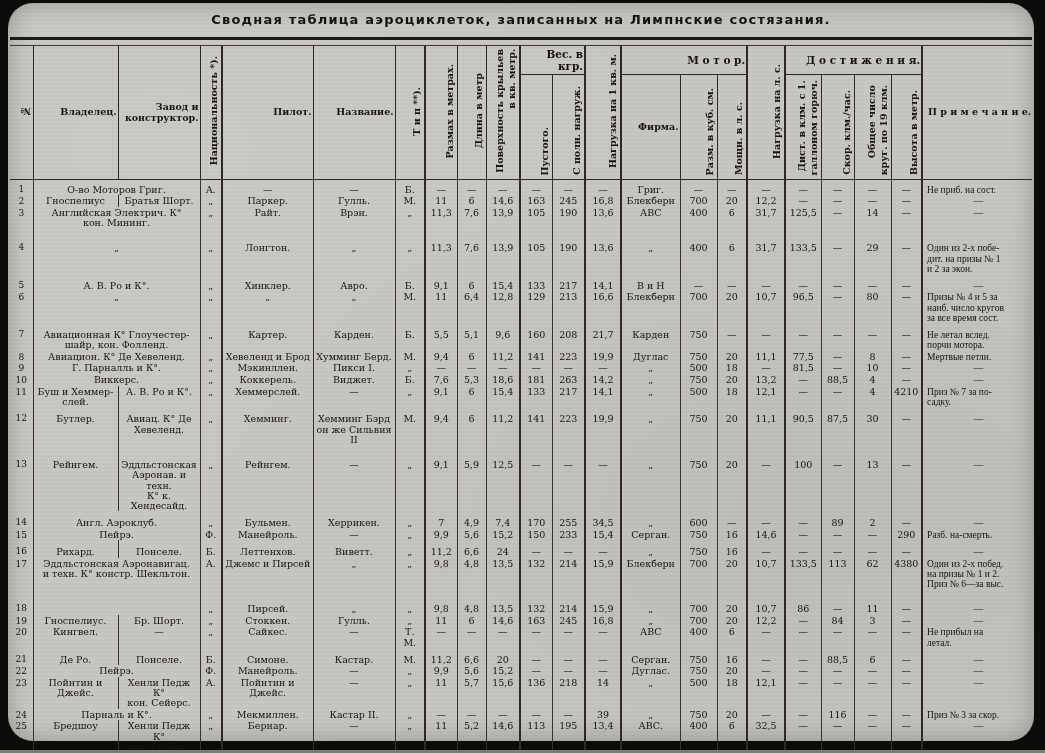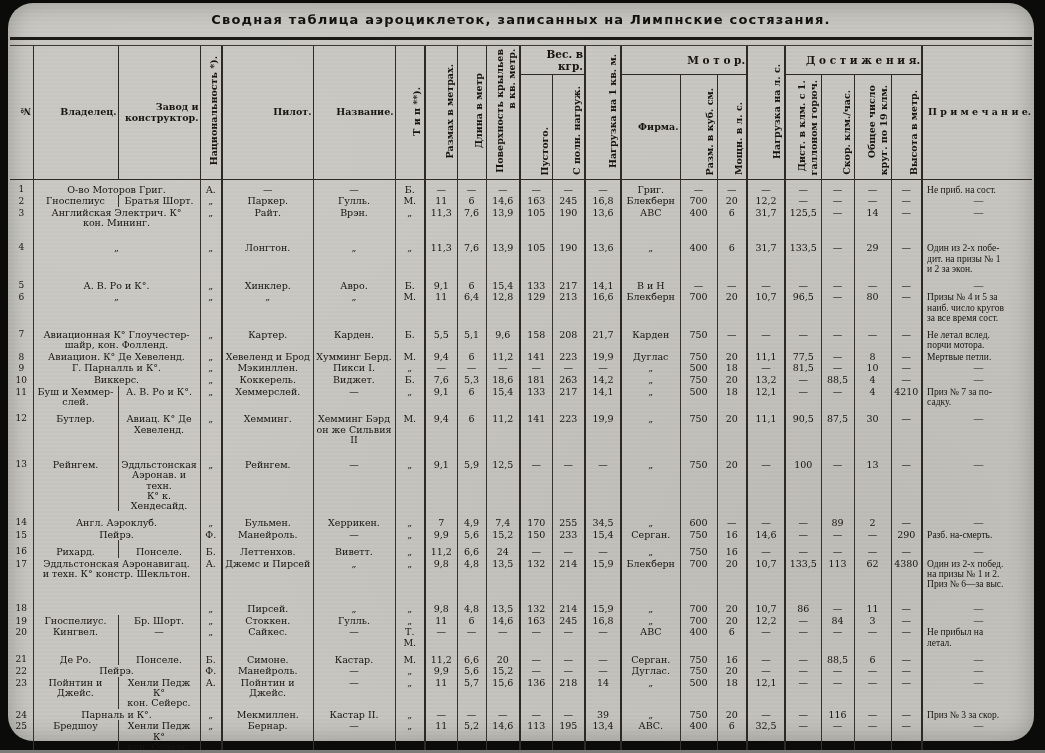--- a/index.html
+++ b/index.html
@@ -271,21 +271,21 @@
           <td class="c-num">7</td>
           <td colspan="2">Авиационная К° Глоучестер-
 шайр, кон. Фолленд.</td>
           <td>„</td>
           <td class="bl2">Картер.</td>
           <td>Карден.</td>
           <td>Б.</td>
           <td class="bl2">5,5</td>
           <td>5,1</td>
           <td>9,6</td>
-          <td class="bl2">158</td>
+          <td class="bl2">160</td>
           <td>208</td>
           <td class="bl2">21,7</td>
           <td class="bl2">Карден</td>
           <td>750</td>
           <td>—</td>
           <td class="bl2">—</td>
           <td class="bl2">—</td>
           <td>—</td>
           <td>—</td>
           <td>—</td>

